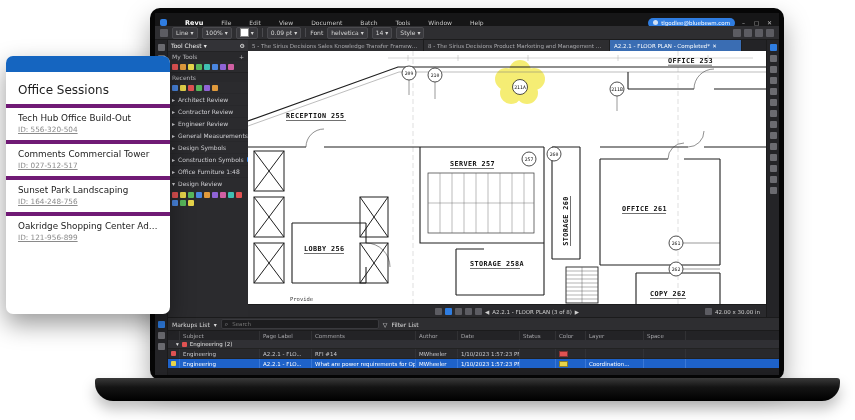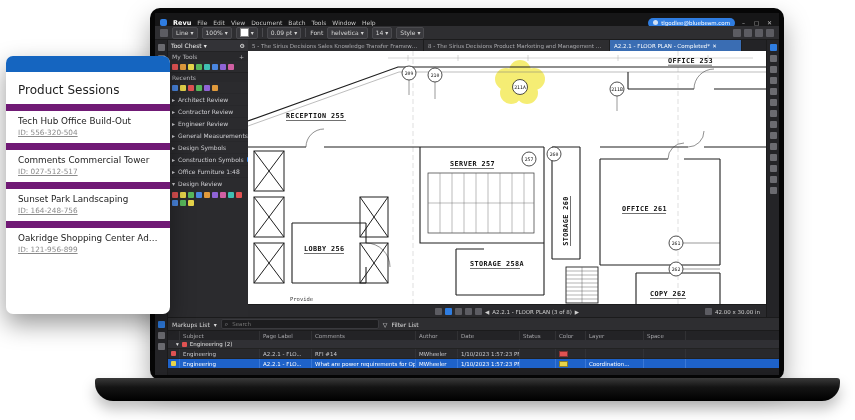--- a/index.html
+++ b/index.html
@@ -11,21 +11,21 @@
                  border-radius:10px;overflow:hidden;box-shadow:0 12px 26px rgba(0,0,0,.35);}
   .laptop-base{position:absolute;left:95px;top:378px;width:745px;height:23px;
                background:linear-gradient(180deg,#3a3a3a 0%,#141414 40%,#000 100%);
                border-radius:3px 3px 18px 18px;box-shadow:0 8px 14px rgba(0,0,0,.25);}
 
   
   .app{position:absolute;left:5px;top:5px;width:624px;height:362px;background:#2a2a2c;color:#ddd;
        font-size:7px;overflow:hidden;}
 
   .titlebar{position:absolute;left:0;top:0;right:0;height:19px;background:#161617;display:flex;
-            align-items:center;gap:6px;padding:0 5px;box-sizing:border-box;}
+            align-items:center;gap:18px;padding:0 5px;box-sizing:border-box;}
   .brand-logo{width:7px;height:7px;border-radius:2px;background:#2f7de1;}
   .brand{color:#fff;font-weight:bold;font-size:6.5px;}
   .menu-item{color:#c6c6c6;font-size:6px;cursor:default;}
   .titlebar-right{margin-left:auto;display:flex;align-items:center;gap:4px;}
   .user-pill{background:#2f7de1;color:#fff;font-size:5.5px;padding:1px 5px;border-radius:7px;
              display:flex;align-items:center;gap:3px;height:8px;}
   .user-avatar{width:5px;height:5px;border-radius:50%;background:#cfe0f7;}
   .win-btn{color:#bbb;font-size:6px;width:9px;text-align:center;}
 
   .toolbar{position:absolute;left:0;top:13px;right:0;height:14px;background:#2e2e31;
@@ -99,21 +99,21 @@
   .mk-row.selected{background:#1e62c9;color:#fff;}
   .mk-row.selected .mk-cell{border-right:1px solid #3a78d6;}
   .mini-swatch{width:7px;height:4px;border:1px solid rgba(0,0,0,.4);}
   .row-ic{width:5px;height:5px;border-radius:1px;}
 
   
   .studio{position:absolute;left:6px;top:56px;width:164px;height:258px;background:#fff;border-radius:7px;
           box-shadow:0 10px 24px rgba(0,0,0,.4);z-index:5;overflow:hidden;}
   .studio-header{height:16px;background:#1565c0;}
   .studio-title{font-size:12px;color:#1d1d1d;padding:11px 12px 7px;}
-  .studio-item{padding:5px 12px 6px;border-top:7px solid #701a75;}
+  .studio-item{padding:5px 12px 6px;border-top:4px solid #701a75;}
   .studio-item .name{font-size:8.8px;color:#222;white-space:nowrap;overflow:hidden;text-overflow:ellipsis;}
   .studio-item .sid{font-size:7.3px;color:#8a8a8a;margin-top:2px;text-decoration:underline;}
 
   svg text{font-family:"DejaVu Sans Mono","Liberation Mono",monospace;}
 </style>
 </head>
 <body>
 
 <div id="canvas">
 
@@ -490,21 +490,21 @@
         </div>
       </div>
 
     </div>
   </div>
 
   <div class="laptop-base"></div>
 
   <div class="studio">
     <div class="studio-header"></div>
-    <div class="studio-title">Product Sessions</div>
+    <div class="studio-title">Office Sessions</div>
     <div class="studio-item">
       <div class="name">Tech Hub Office Build-Out</div>
       <div class="sid">ID: 556-320-504</div>
     </div>
     <div class="studio-item">
       <div class="name">Comments Commercial Tower</div>
       <div class="sid">ID: 027-512-517</div>
     </div>
     <div class="studio-item">
       <div class="name">Sunset Park Landscaping</div>

